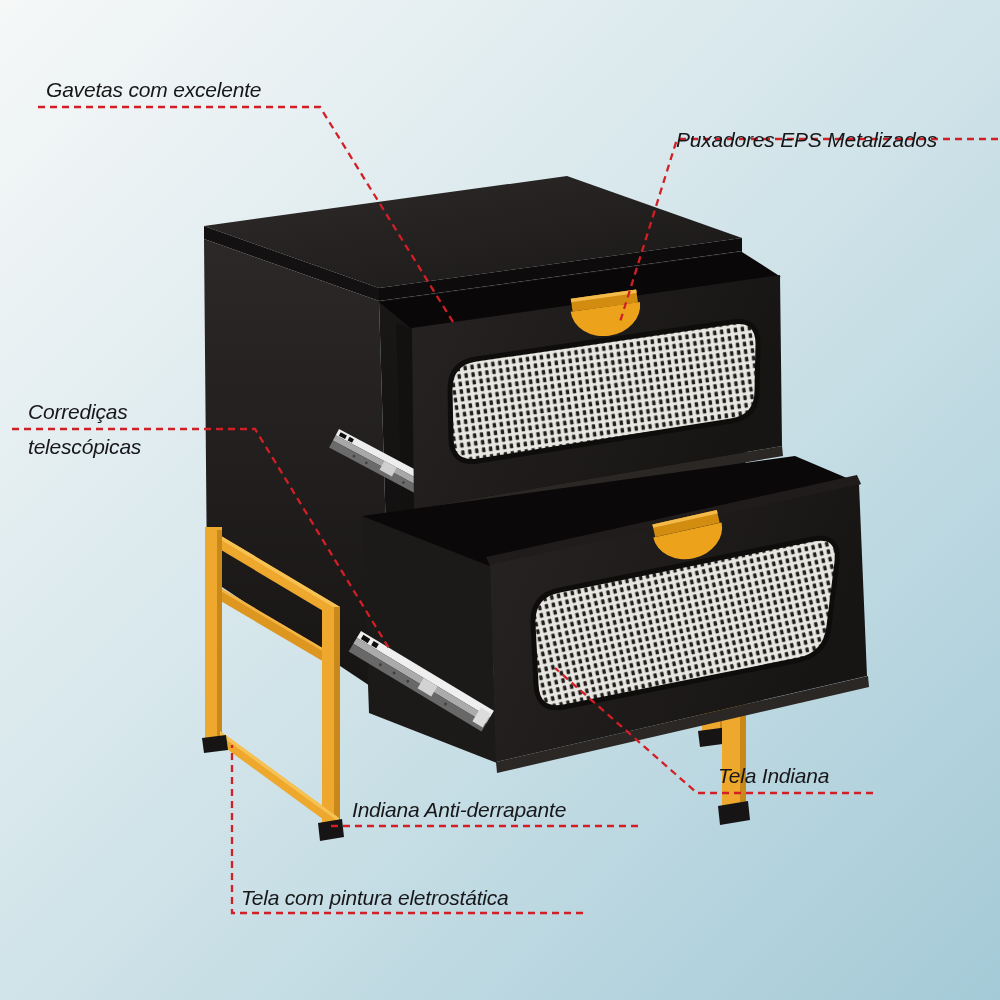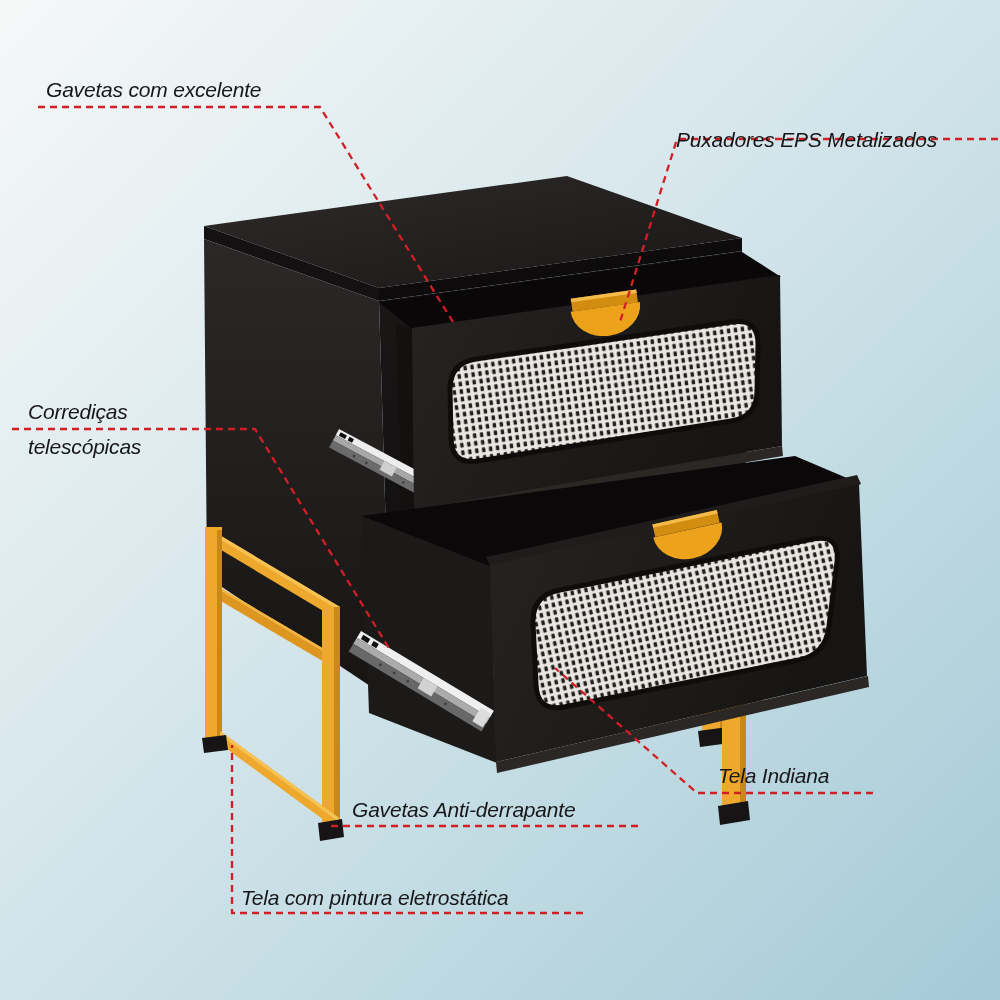--- a/index.html
+++ b/index.html
@@ -172,20 +172,20 @@
   <div class="callout-label" style="left:28px;top:394px;">
     <div>Corrediças</div>
     <div>telescópicas</div>
   </div>
 
   <div class="callout-label" style="left:718px;top:758px;">
     <div>Tela Indiana</div>
   </div>
 
   <div class="callout-label" style="left:352px;top:792px;">
-    <div>Gavetas Anti-derrapante</div>
+    <div>Indiana Anti-derrapante</div>
   </div>
 
   <div class="callout-label" style="left:241px;top:880px;">
     <div>Tela com pintura eletrostática</div>
   </div>
 
 </div>
 
 </body></html>

